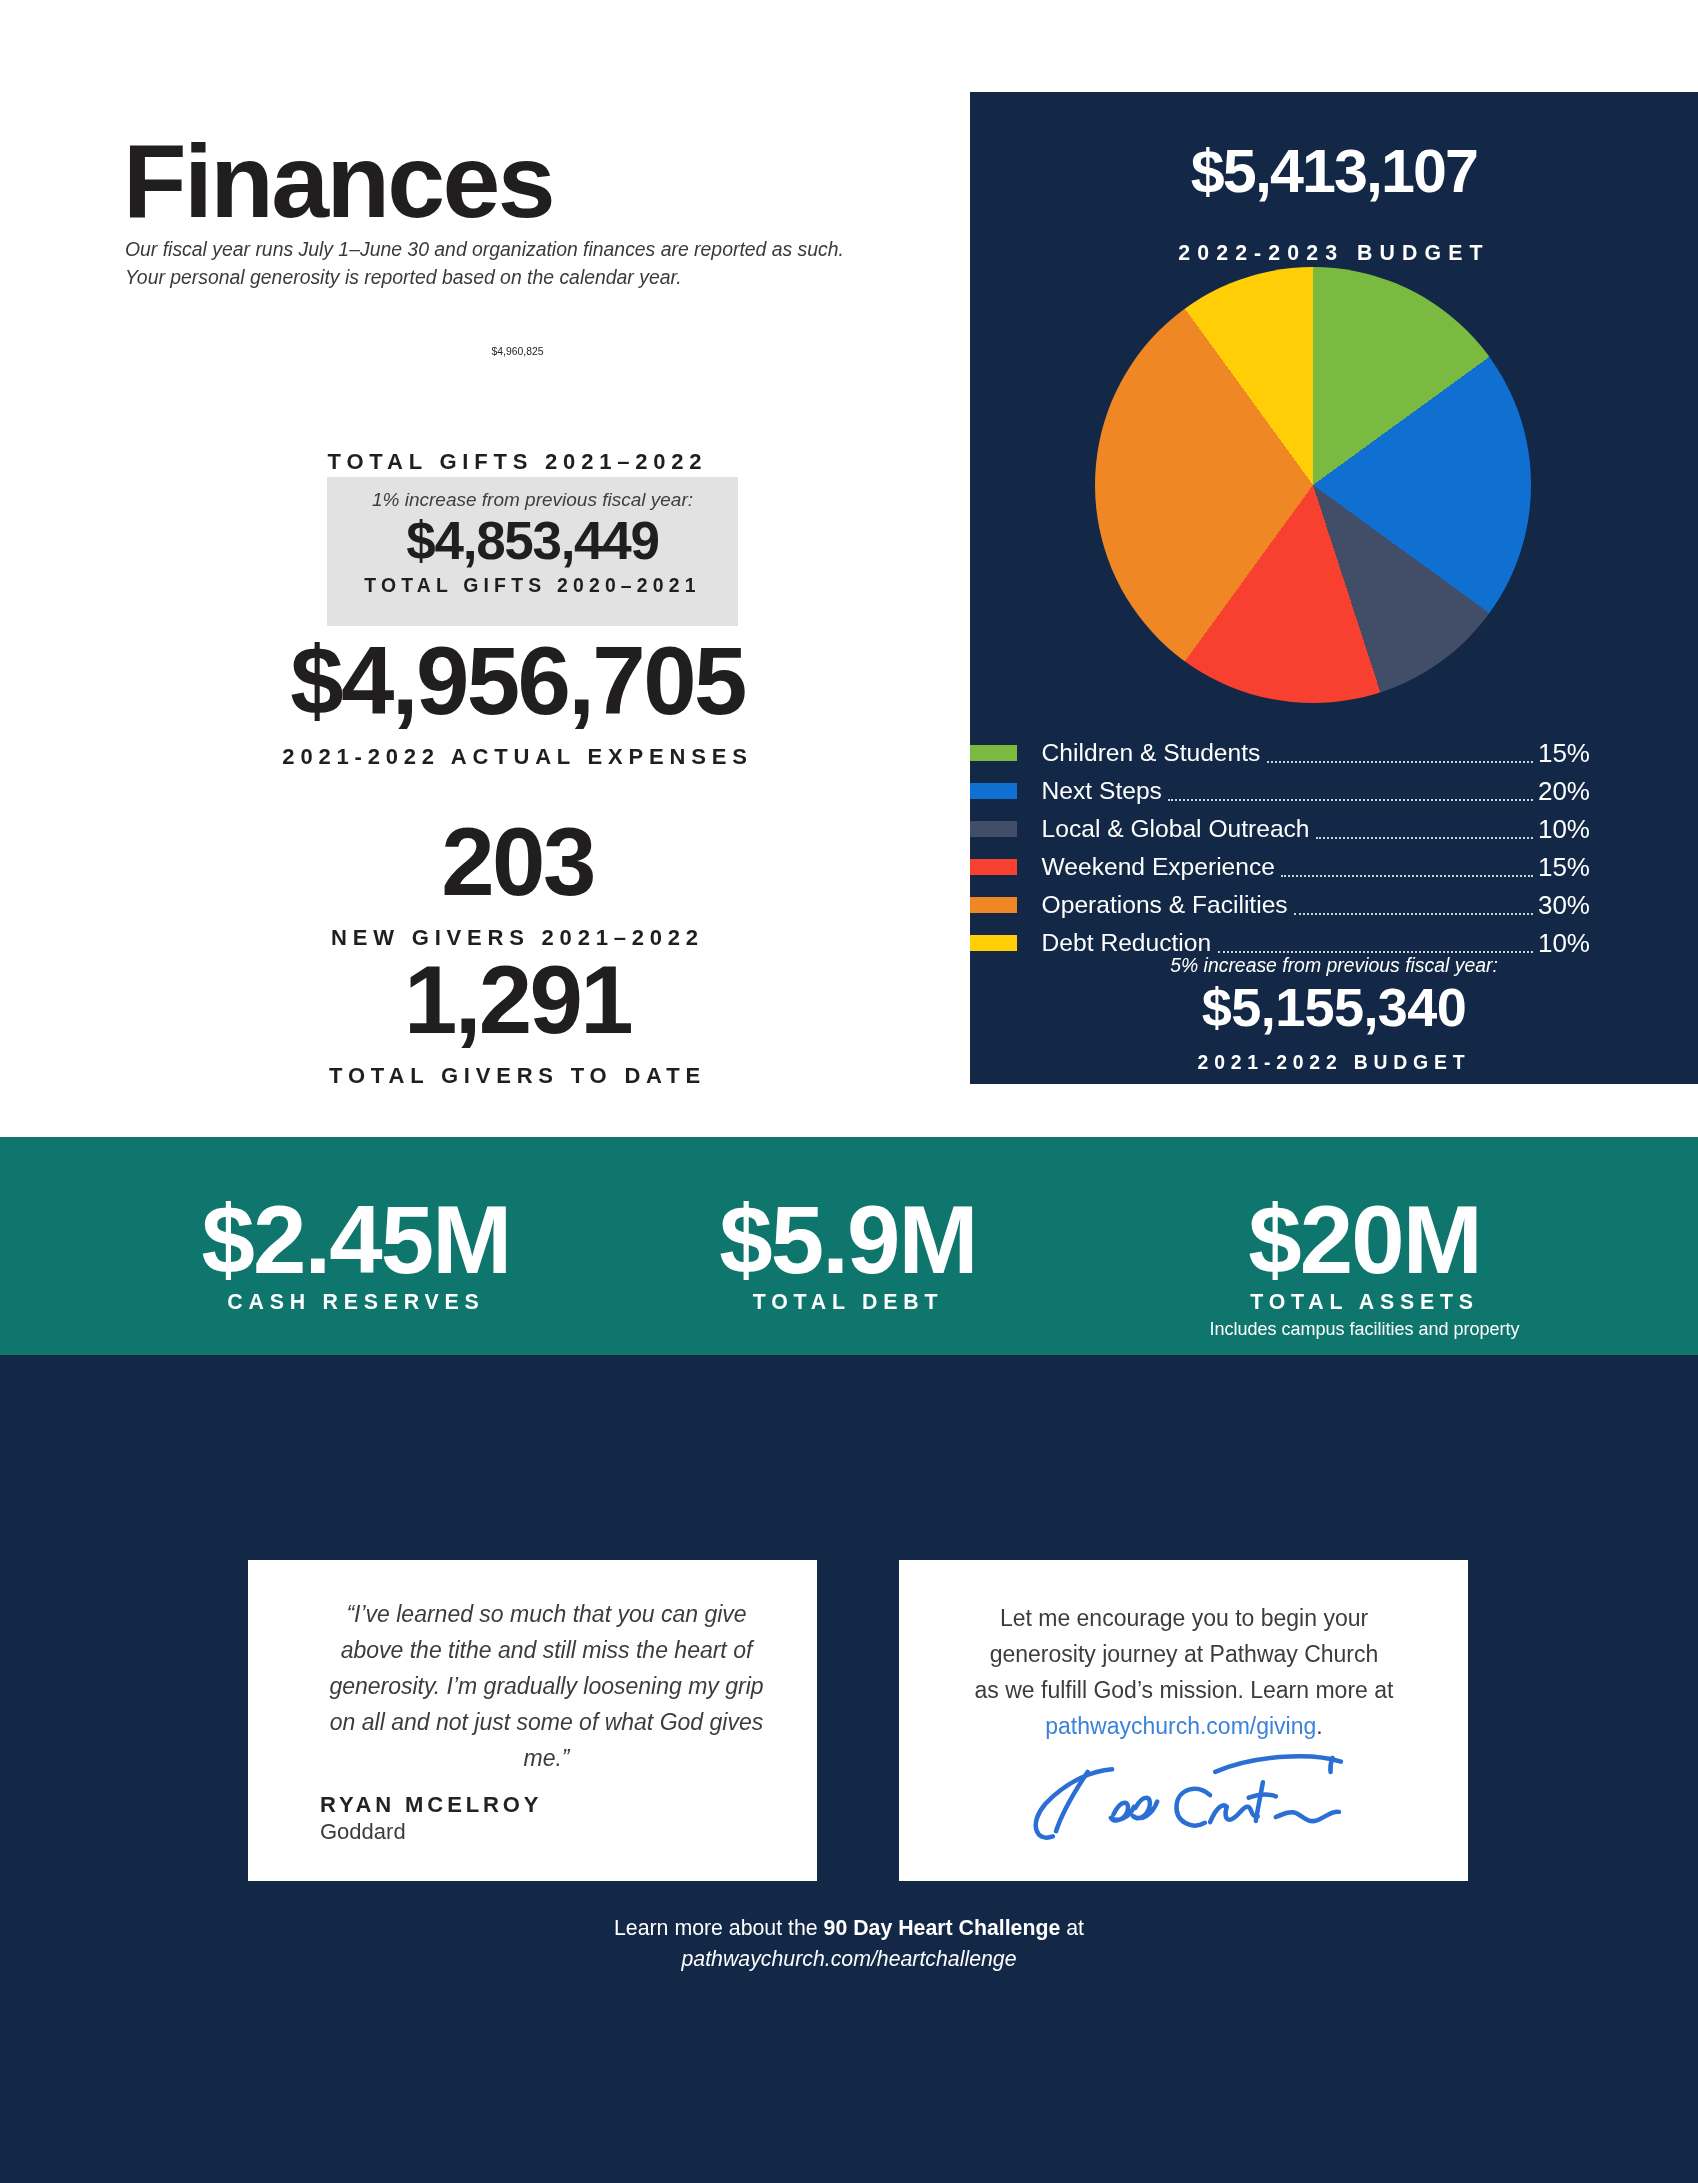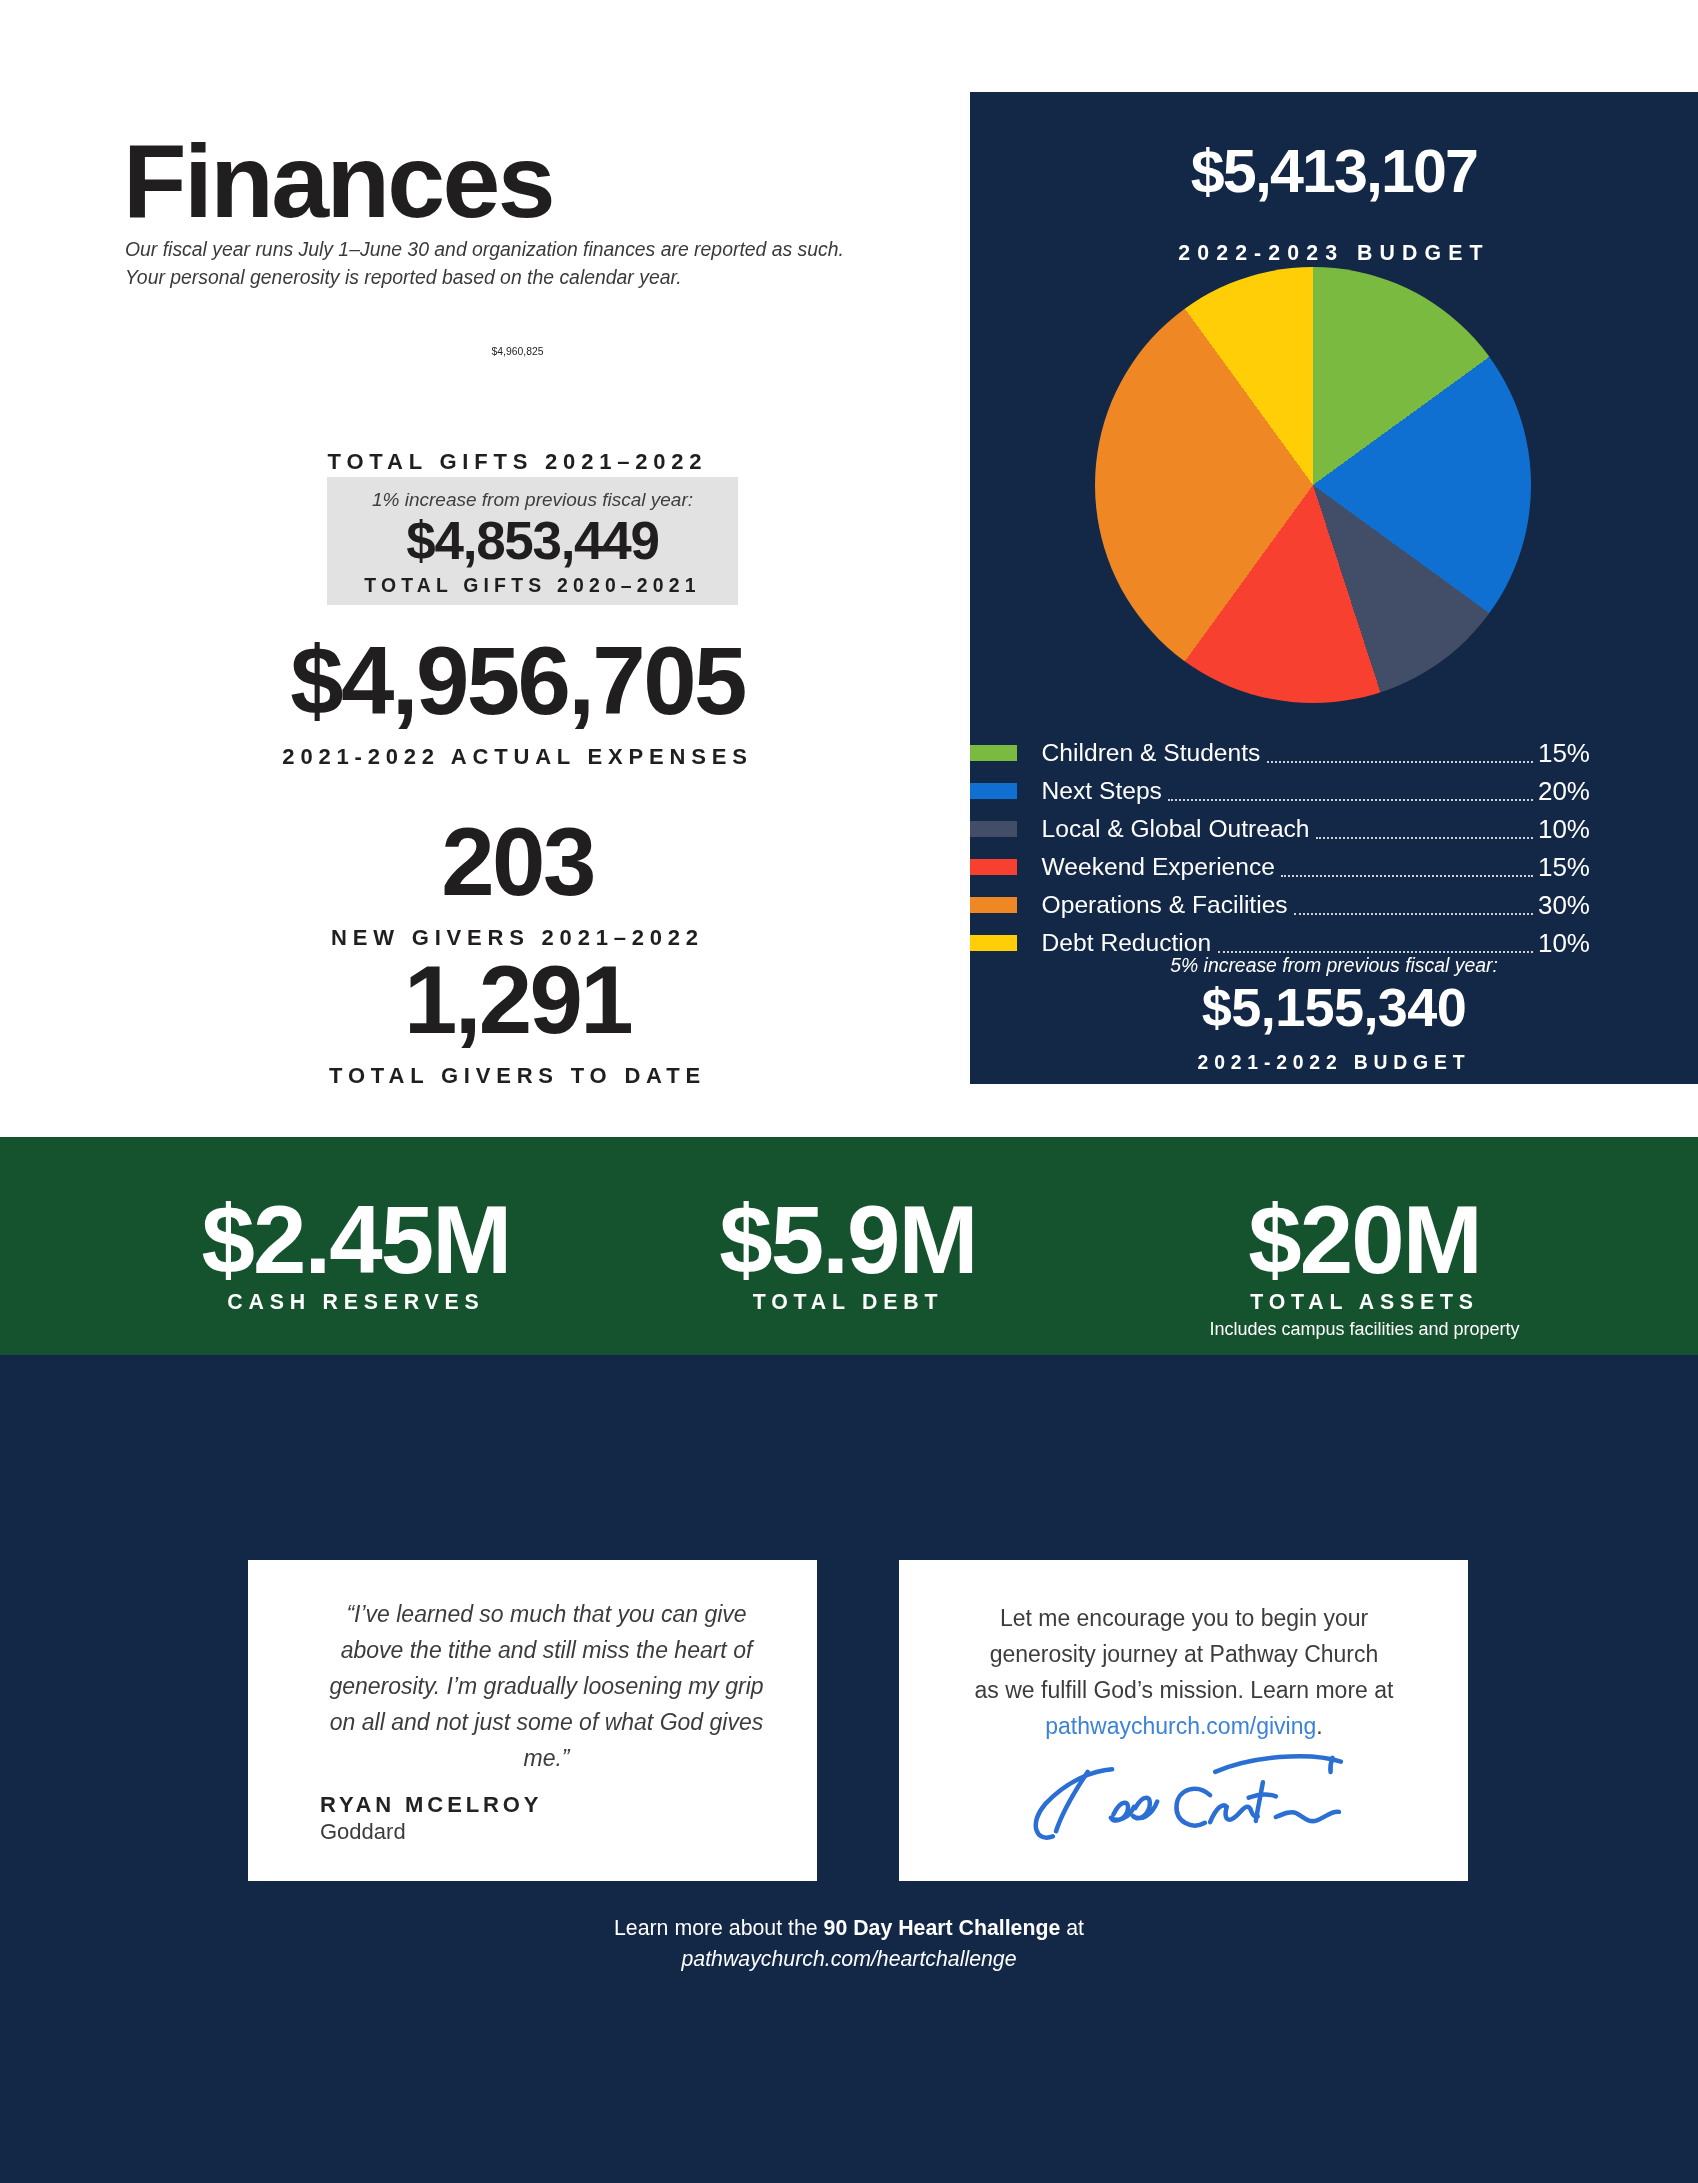--- a/index.html
+++ b/index.html
@@ -12,21 +12,21 @@
 
   
   .title { left:123px; top:129px; font-size:104px; font-weight:bold; letter-spacing:-2.6px; line-height:1; }
   .subtitle { left:125px; top:235px; font-size:19.4px; font-style:italic; color:#3a3a3a; line-height:28px; }
 
   .statblock { left:123px; width:789px; text-align:center; }
   .stat-value { font-size:96px; font-weight:bold; letter-spacing:-2.6px; line-height:1; }
   .stat-label { font-size:22px; font-weight:bold; letter-spacing:5.8px; }
 
   .graybox {
-    left:327px; top:477px; width:411px; height:128px; background:#e2e2e3;
+    left:327px; top:477px; width:411px; height:149px; background:#e2e2e3;
     display:flex; flex-direction:column; align-items:center; padding-top:11.6px; text-align:center;
   }
   .graybox .note { font-size:19px; font-style:italic; color:#3e3e3e; }
   .graybox .value { font-size:53px; font-weight:bold; letter-spacing:-1.3px; margin-top:2.6px; line-height:1.05; }
   .graybox .label { font-size:19.4px; font-weight:bold; letter-spacing:5.2px; margin-top:5.2px; }
 
   
   .panel { left:970px; top:92px; width:728px; height:992px; background:#122846; color:#fff; }
   .panel-amount { left:0; top:49px; width:100%; text-align:center; font-size:61px; font-weight:bold; letter-spacing:-1.9px; line-height:1; }
   .panel-amount-label { left:0; top:149px; width:100%; text-align:center; font-size:21.3px; font-weight:bold; letter-spacing:7.1px; }
@@ -35,21 +35,21 @@
   .legend-row { display:flex; align-items:center; height:38px; }
   .swatch { width:47px; height:15.5px; margin-right:24.6px; flex:0 0 auto; }
   .legend-label { font-size:24.6px; white-space:nowrap; }
   .leader { flex:1; border-bottom:2.6px dotted rgba(255,255,255,0.8); margin:0 5.2px 9px 6.5px; align-self:flex-end; }
   .legend-pct { font-size:26px; }
   .panel-note { left:0; top:862px; width:100%; text-align:center; font-size:19.4px; font-style:italic; }
   .panel-prev-amount { left:0; top:888px; width:100%; text-align:center; font-size:54px; font-weight:bold; letter-spacing:-0.6px; line-height:1; }
   .panel-prev-label { left:0; top:959px; width:100%; text-align:center; font-size:19.4px; font-weight:bold; letter-spacing:5.8px; }
 
   
-  .band { left:0; top:1137px; width:1698px; height:270px; background:#14532d; color:#fff; }
+  .band { left:0; top:1137px; width:1698px; height:270px; background:#0f766e; color:#fff; }
   .band-col { position:absolute; text-align:center; }
   .band-col.c1 { left:97px;  width:518px; }
   .band-col.c2 { left:589px;  width:518px; }
   .band-col.c3 { left:1093px; width:543px; }
   .band-value { position:absolute; left:0; top:55px; width:100%; font-size:96px; font-weight:bold; letter-spacing:-1.9px; line-height:1; }
   .band-label { position:absolute; left:0; top:153px; width:100%; font-size:21.3px; font-weight:bold; letter-spacing:5.8px; }
   .band-caption { position:absolute; left:0; top:182px; width:100%; font-size:18px; }
 
   
   .bottom { left:0; top:1355px; width:1698px; height:828px; background:#122846; color:#fff; }

